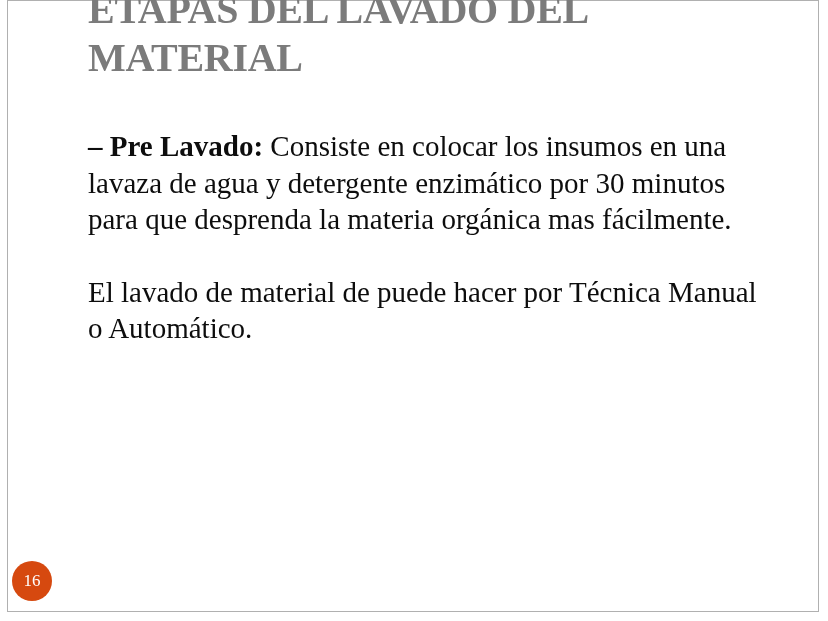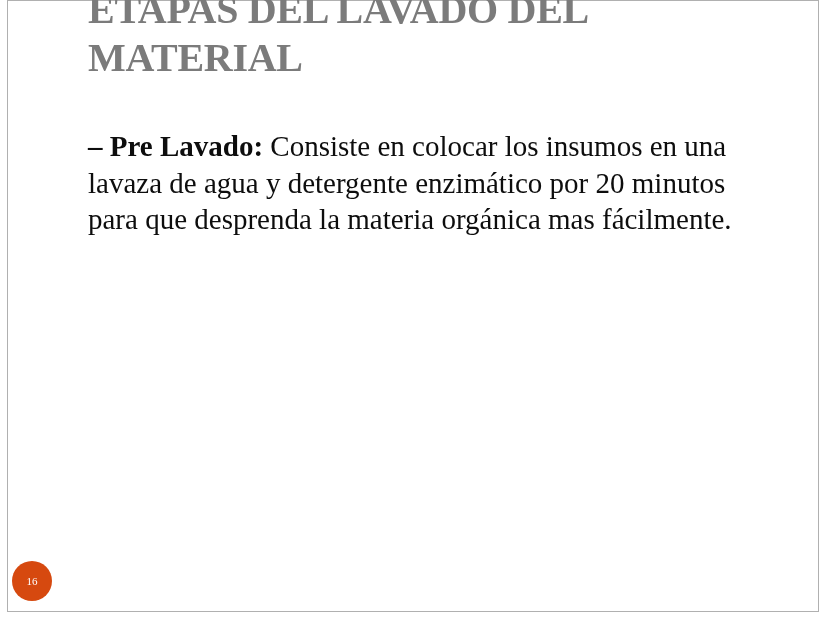--- a/index.html
+++ b/index.html
@@ -69,35 +69,36 @@
   .page-number {
     position: absolute;
     left: 12px;
     top: 561px;
     width: 40px;
     height: 40px;
     border-radius: 50%;
     background: #d6490f;
     color: #ffffff;
     font-family: "Liberation Serif", serif;
-    font-size: 11px;
+    font-size: 17px;
     display: flex;
     align-items: center;
     justify-content: center;
   }
 </style>
 </head>
 <body>
 
 <div class="slide">
 
   <div class="slide-frame"></div>
 
   <div class="title">ETAPAS DEL LAVADO DEL
 MATERIAL</div>
 
   <div class="body-text">
-    <p class="para gap-after"><span class="lead">– Pre Lavado:</span><span> Consiste en colocar los insumos en una lavaza de agua y detergente enzimático por 20 minutos para que desprenda la materia orgánica mas fácilmente.</span></p>
+    <p class="para gap-after"><span class="lead">– Pre Lavado:</span><span> Consiste en colocar los insumos en una lavaza de agua y detergente enzimático por 30 minutos para que desprenda la materia orgánica mas fácilmente.</span></p>
+    <p class="para gap-after"><span class="lead"></span><span>El lavado de material de puede hacer por Técnica Manual o Automático.</span></p>
   </div>
 
   <div class="page-number">16</div>
 
 </div>
 
 </body></html>

